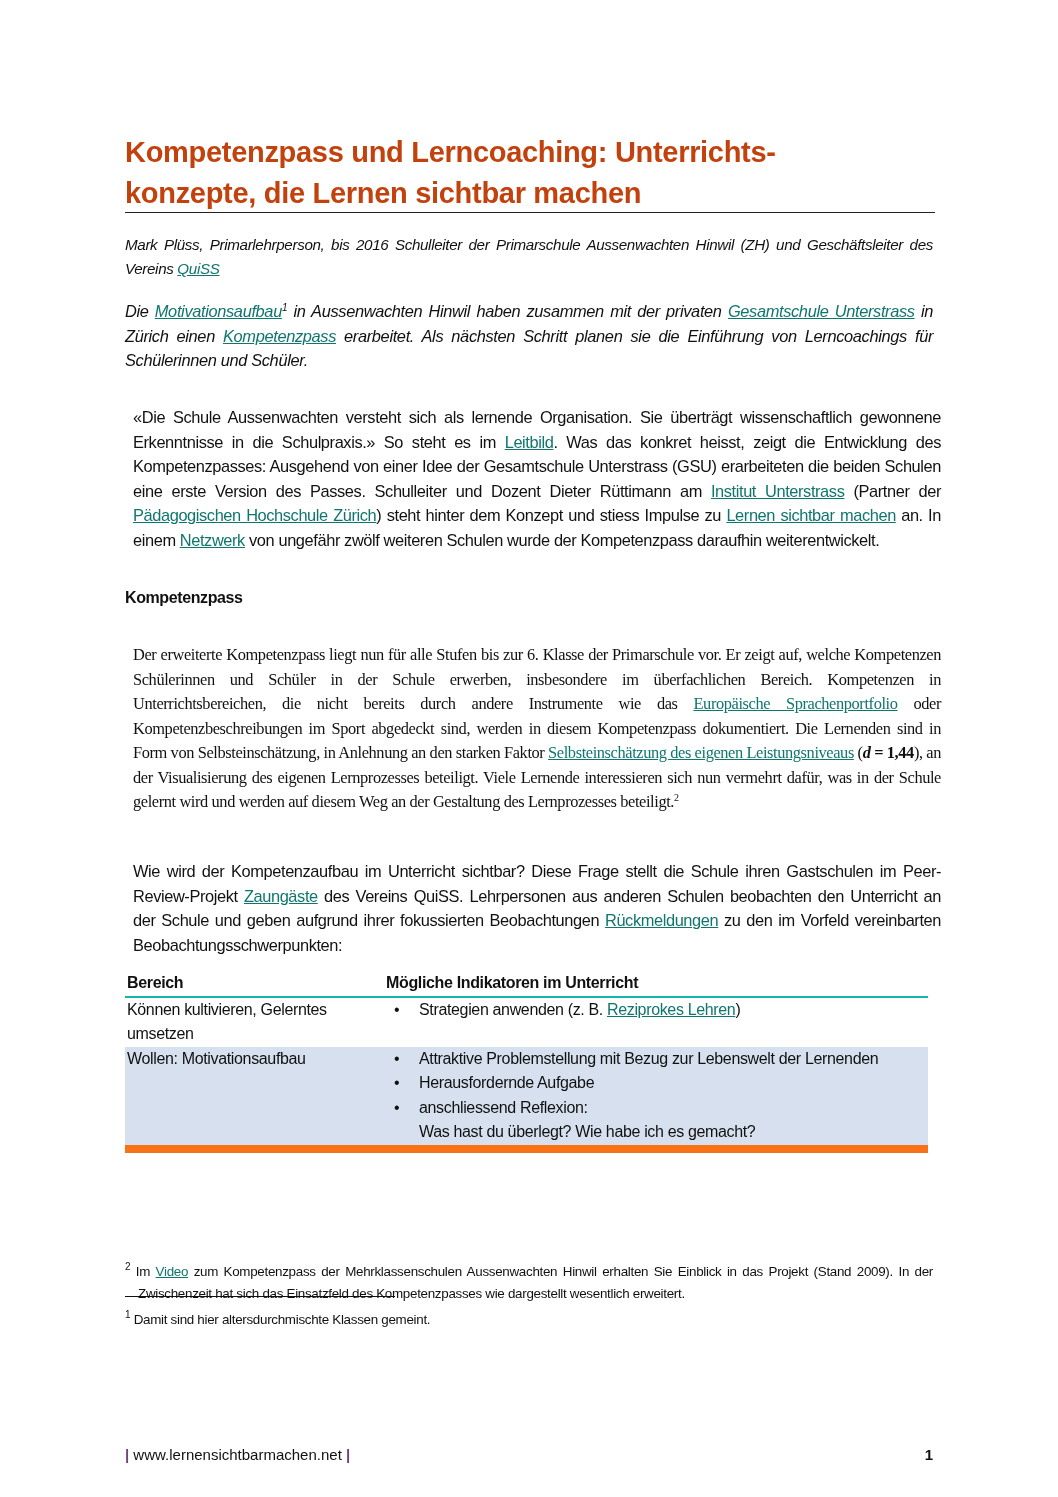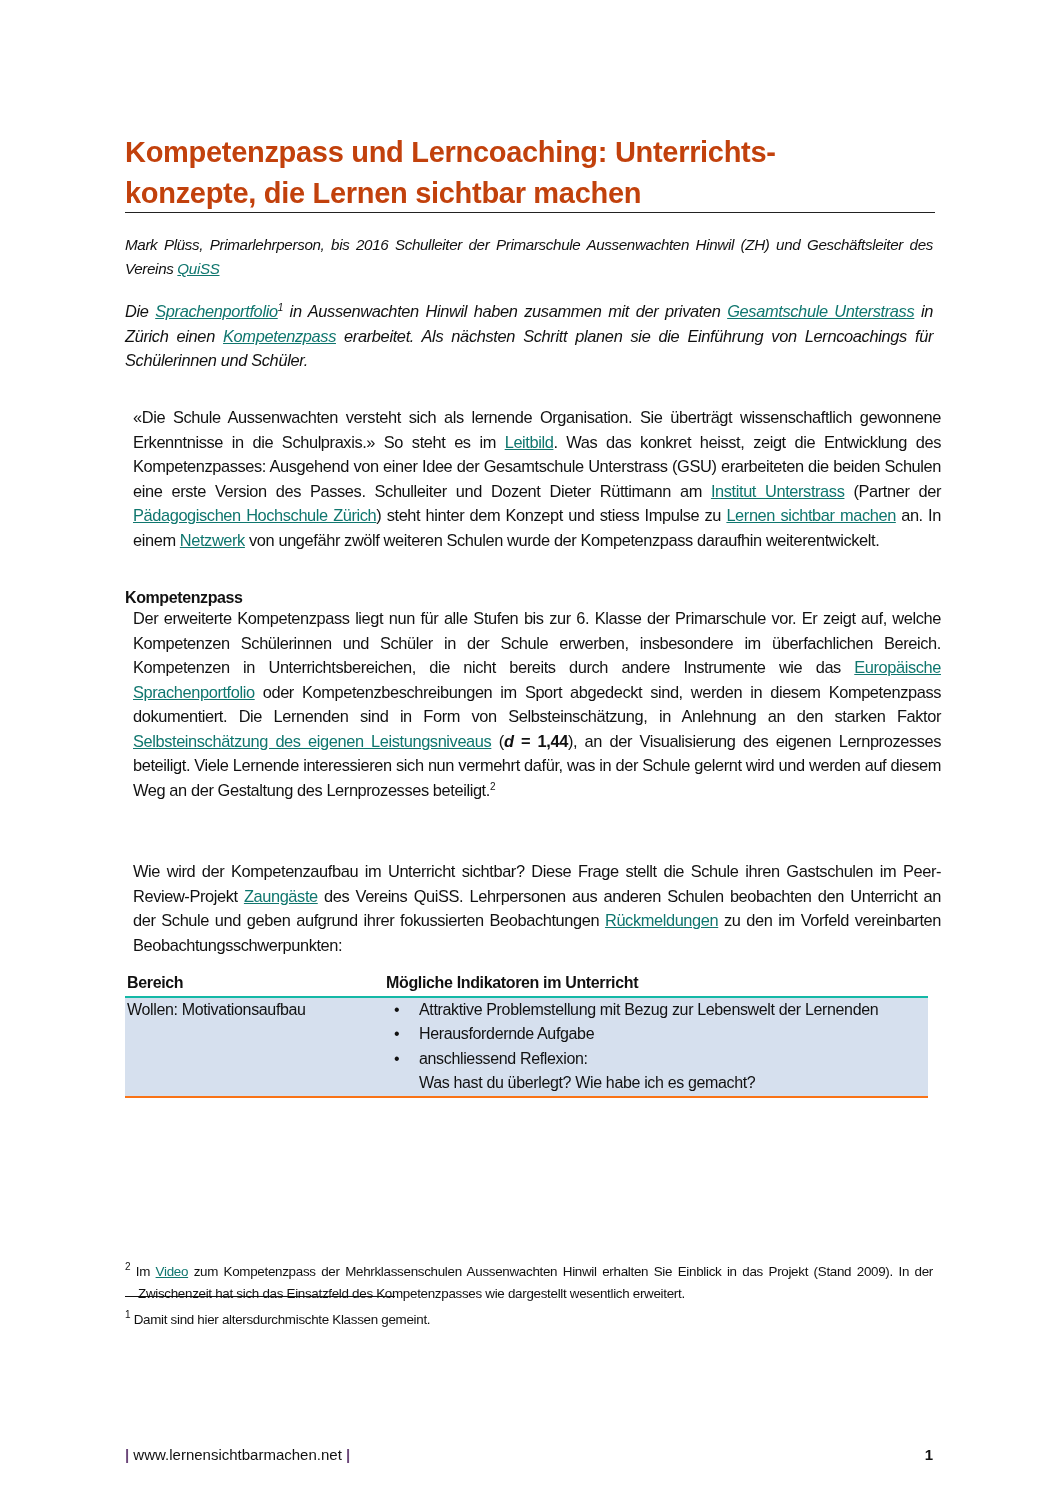--- a/index.html
+++ b/index.html
@@ -11,34 +11,34 @@
            line-height:41px; color:#c2410c; letter-spacing:-0.3px; }
   .title-rule { position:absolute; top:212px; left:0; width:810px; height:0; border-top:1.5px solid #222; }
   .byline { position:absolute; top:233px; left:0; width:808px; font-style:italic; font-size:15.2px;
             line-height:24px; text-align:justify; letter-spacing:-0.35px; }
   .lead { position:absolute; top:299px; left:0; width:808px; font-style:italic; font-size:16.4px;
           line-height:24.5px; text-align:justify; letter-spacing:-0.35px; }
   .para { position:absolute; left:0; width:808px; font-size:16.4px; line-height:24.5px;
           text-align:justify; letter-spacing:-0.4px; margin:8px; }
   .p1 { top:397px; }
   .h2 { position:absolute; top:589px; left:0; font-weight:bold; font-size:16px; letter-spacing:-0.4px; }
-  .p2 { top:598px; }
+  .p2 { top:635px;font-family:Liberation Serif, serif; }
   .p3 { top:851px; }
   a, .lnk { color:#0f766e; text-decoration:underline; }
   sup { font-size:10px; line-height:0; vertical-align:6px; }
   .i { font-style:italic; }
   .b { font-weight:bold; }
 
   table.ind { position:absolute; top:969px; left:0; width:803px; border-collapse:collapse;
               font-size:16px; line-height:24.5px; letter-spacing:-0.35px; }
   table.ind th { text-align:left; font-weight:bold; padding:2px 2px 0 2px; border-bottom:2px solid #14b8a6; }
   table.ind td { vertical-align:top; padding:0 2px; }
   table.ind td.c1 { width:255px; }
   tr.shade td { background:#d6e0ee; }
-  tr.last td { border-bottom:2px solid #f97316; }
+  tr.last td { border-bottom:8px solid #f97316; }
   ul.bul { margin:0; padding:0; list-style:none; }
   ul.bul li { position:relative; padding-left:33px; }
   ul.bul li::before { content:"\2022"; position:absolute; left:8px; top:0; }
 
   .fn-rule { position:absolute; top:1296px; left:0; width:270px; border-top:1.5px solid #111; }
   .fn { position:absolute; left:0; width:808px; font-size:13.4px; line-height:21.5px;
         text-align:justify; letter-spacing:-0.3px; }
   .fn1 { top:1309px; }
   .fn2 { top:1261px; padding-left:13px; text-indent:-13px; width:795px; }
   .footer { position:absolute; top:1414px; left:0; width:808px; font-size:15px;margin-top:32px; }
@@ -51,38 +51,46 @@
 <div class="page">
 
   <h1 class="title">
     <span>Kompetenzpass und Lerncoaching: Unterrichts-</span><br>
     <span>konzepte, die Lernen sichtbar machen</span>
   </h1>
   <div class="title-rule"></div>
 
   <div class="byline"><span>Mark Plüss, Primarlehrperson, bis 2016 Schulleiter der Primarschule Aussenwachten Hinwil (ZH) und Geschäfts­leiter des Vereins </span><a>QuiSS</a></div>
 
-  <div class="lead"><span>Die </span><a>Sprachenportfolio</a><sup>1</sup><span> in Aussenwachten Hinwil haben zusammen mit der privaten </span><a>Gesamtschule Unterstrass</a><span> in Zürich einen </span><a>Kompetenzpass</a><span> erarbeitet. Als nächsten Schritt planen sie die Einführung von Lerncoachings für Schülerinnen und Schüler.</span></div>
+  <div class="lead"><span>Die </span><a>Motivationsaufbau</a><sup>1</sup><span> in Aussenwachten Hinwil haben zusammen mit der privaten </span><a>Gesamtschule Unterstrass</a><span> in Zürich einen </span><a>Kompetenzpass</a><span> erarbeitet. Als nächsten Schritt planen sie die Einführung von Lerncoachings für Schülerinnen und Schüler.</span></div>
 
   <p class="para p1"><span>«Die Schule Aussenwachten versteht sich als lernende Organisation. Sie überträgt wissenschaftlich gewonnene Erkenntnisse in die Schulpraxis.» So steht es im </span><a>Leitbild</a><span>. Was das konkret heisst, zeigt die Entwicklung des Kompetenzpasses: Ausgehend von einer Idee der Gesamtschule Unterstrass (GSU) erarbeiteten die beiden Schulen eine erste Version des Passes. Schulleiter und Dozent Dieter Rütti­mann am </span><a>Institut Unterstrass</a><span> (Partner der </span><a>Pädagogischen Hochschule Zürich</a><span>) steht hinter dem Kon­zept und stiess Impulse zu </span><a>Lernen sichtbar machen</a><span> an. In einem </span><a>Netzwerk</a><span> von ungefähr zwölf weite­ren Schulen wurde der Kompetenzpass daraufhin weiterentwickelt.</span></p>
 
   <div class="h2">Kompetenzpass</div>
 
   <p class="para p2"><span>Der erweiterte Kompetenzpass liegt nun für alle Stufen bis zur 6. Klasse der Primarschule vor. Er zeigt auf, welche Kompetenzen Schülerinnen und Schüler in der Schule erwerben, insbesondere im über­fachlichen Bereich. Kompetenzen in Unterrichtsbereichen, die nicht bereits durch andere Instrumen­te wie das </span><a>Europäische Sprachenportfolio</a><span> oder Kompetenzbeschreibungen im Sport abgedeckt sind, werden in diesem Kompetenzpass dokumentiert. Die Lernenden sind in Form von Selbsteinschät­zung, in Anlehnung an den starken Faktor </span><a>Selbsteinschätzung des eigenen Leistungsniveaus</a><span> (</span><span class="i b">d</span><span class="b"> = 1,44</span><span>), an der Visualisierung des eigenen Lernprozesses beteiligt. Viele Lernende interessieren sich nun vermehrt dafür, was in der Schule gelernt wird und werden auf diesem Weg an der Gestal­tung des Lernprozesses beteiligt.</span><sup>2</sup></p>
 
   <p class="para p3"><span>Wie wird der Kompetenzaufbau im Unterricht sichtbar? Diese Frage stellt die Schule ihren Gastschu­len im Peer-Review-Projekt </span><a>Zaungäste</a><span> des Vereins QuiSS. Lehrpersonen aus anderen Schulen be­obachten den Unterricht an der Schule und geben aufgrund ihrer fokussierten Beobachtungen </span><a>Rückmeldungen</a><span> zu den im Vorfeld vereinbarten Beobachtungsschwerpunkten:</span></p>
 
   <table class="ind">
     <thead>
       <tr>
         <th>Bereich</th>
         <th>Mögliche Indikatoren im Unterricht</th>
       </tr>
     </thead>
     <tbody>
+      <tr>
+        <td class="c1">Können kultivieren, Gelerntes umsetzen</td>
+        <td>
+          <ul class="bul">
+            <li><span>Strategien anwenden (z. B. </span><a>Reziprokes Lehren</a><span>)</span></li>
+          </ul>
+        </td>
+      </tr>
       <tr class="shade last">
         <td class="c1">Wollen: Motivationsaufbau</td>
         <td>
           <ul class="bul">
             <li>Attraktive Problemstellung mit Bezug zur Lebenswelt der Ler­nenden</li>
             <li>Herausfordernde Aufgabe</li>
             <li><span>anschliessend Reflexion:</span><br><span>Was hast du überlegt? Wie habe ich es gemacht?</span></li>
           </ul>
         </td>
       </tr>

